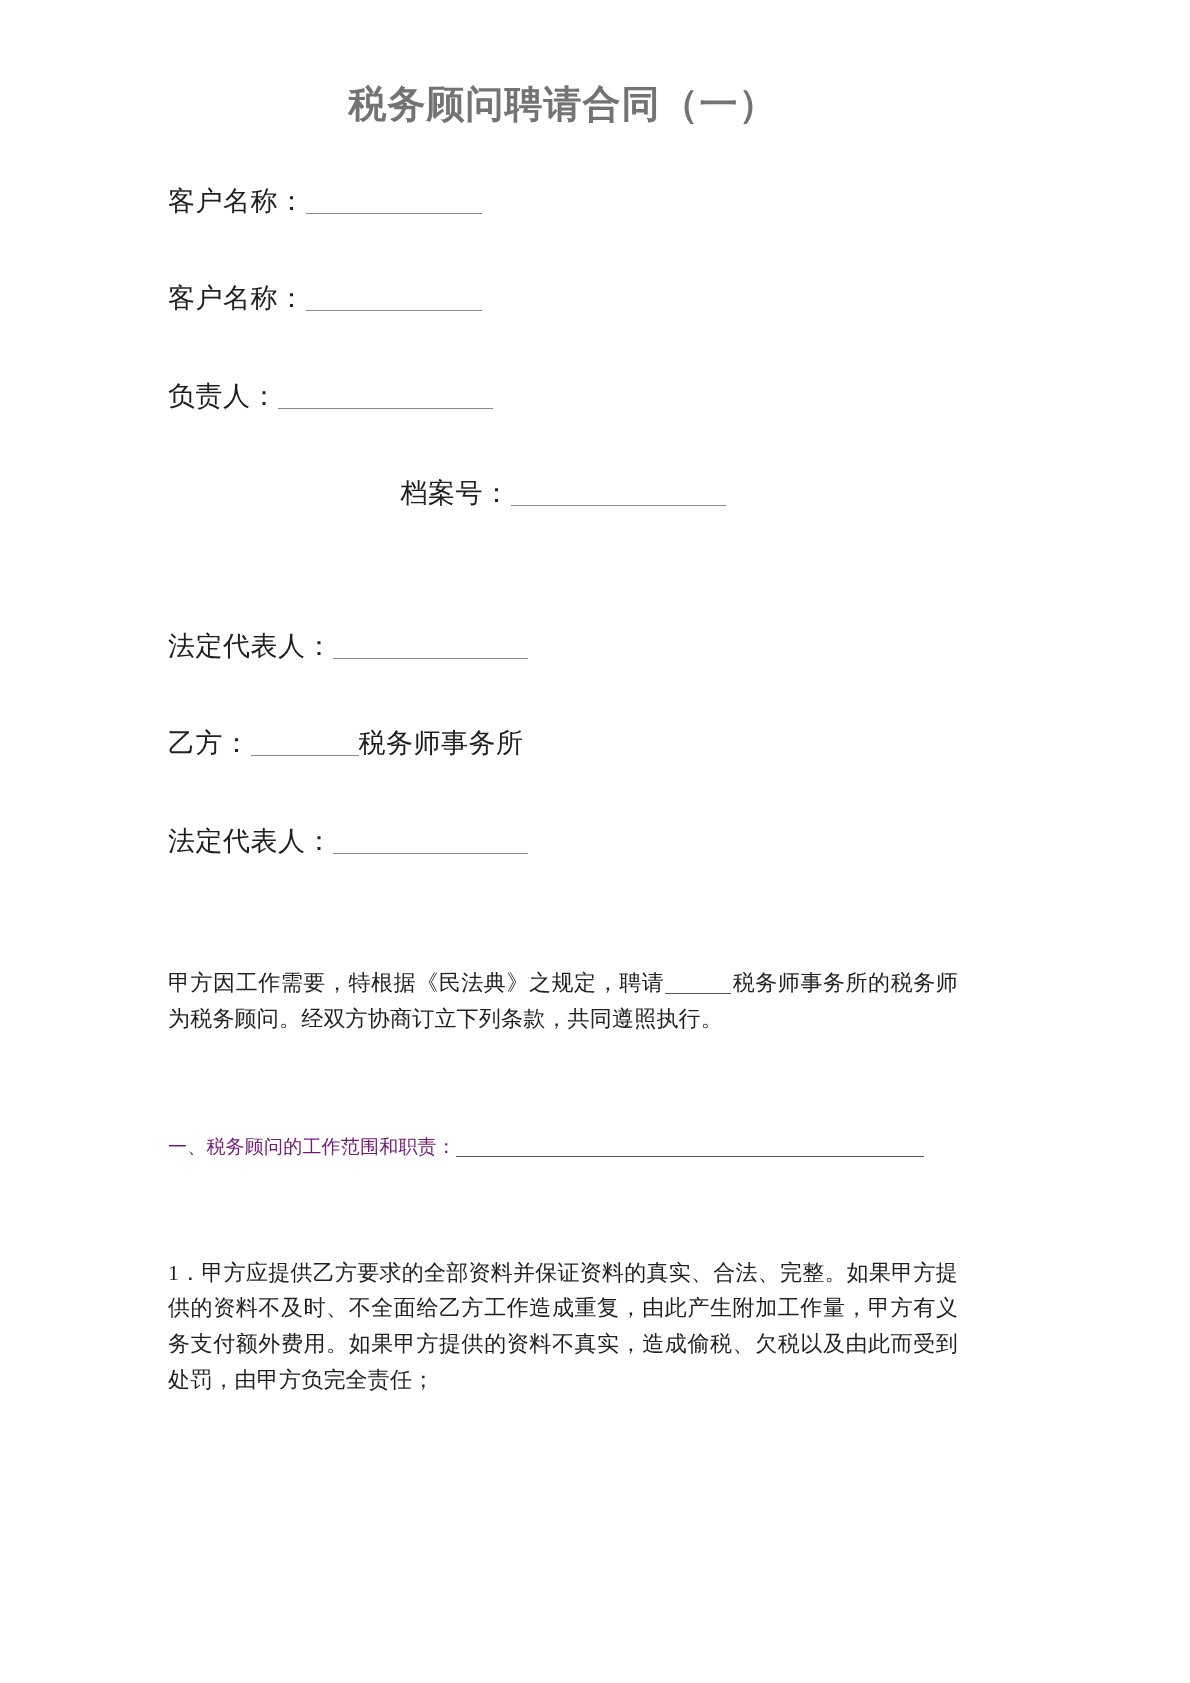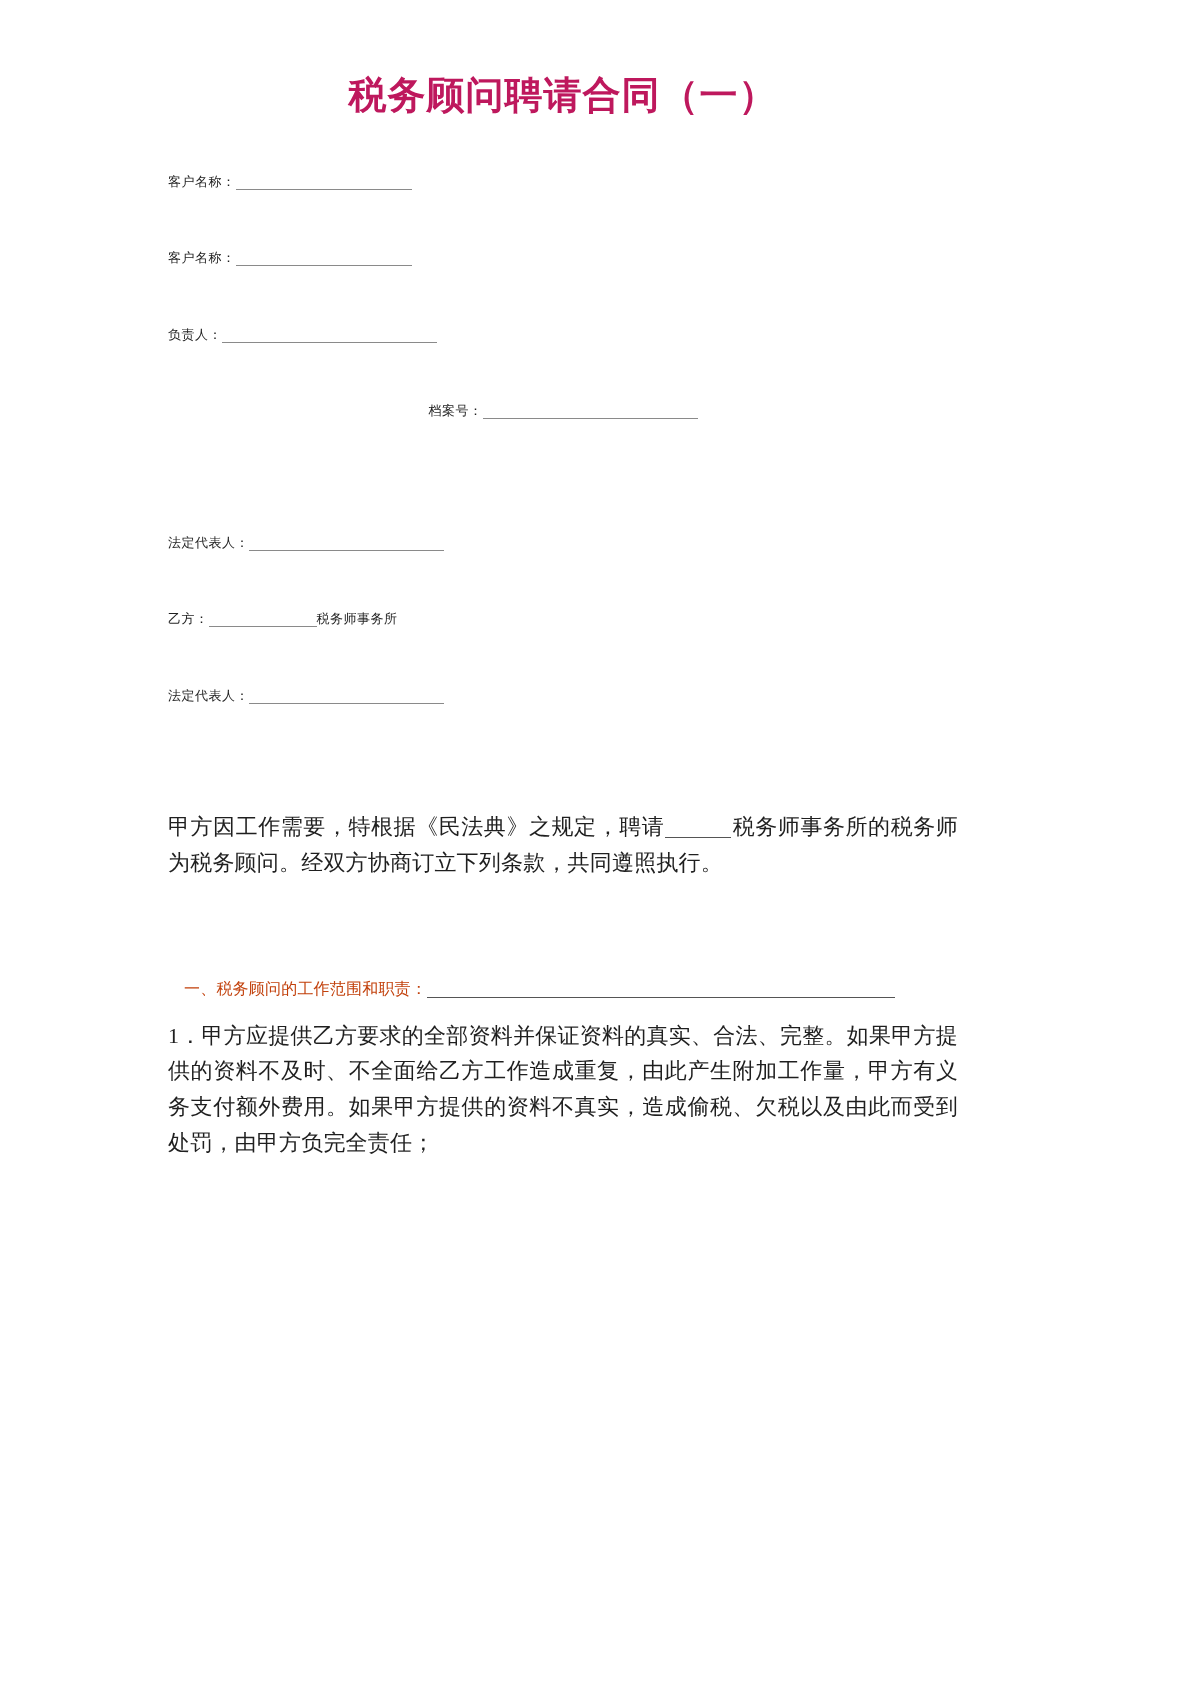--- a/index.html
+++ b/index.html
@@ -30,31 +30,31 @@
   }
 
   
   .doc-title {
     font-family: "Liberation Serif", "DejaVu Serif", serif;
     font-weight: bold;
     font-size: 38px;
     line-height: 1.25;
     letter-spacing: 1px;
     text-align: center;
-    margin: 8px;
+    margin: 17px;
     padding-top: 64px;
-    color: #be185d;
+    color: #737373;
   }
 
   
   .fields {
     margin-top: 52px;
   }
   .field-row {
-    font-size: 13px;
+    font-size: 27px;
     line-height: 1.5;
     color: #1f1f1f;
     white-space: nowrap;
     margin-bottom: 57px;
   }
   .field-row.gap-large {
     margin-bottom: 112px;
     text-align: center;
   }
   .field-label {
@@ -93,38 +93,39 @@
     width: 66px;
     height: 1px;
     vertical-align: -4px;
     margin: 0 1px;
   }
 
   .section {
     margin-top: 96px;
   }
   .section-heading {
-    font-size: 16px;
+    font-size: 19px;
     line-height: 1.6;
-    margin: 16px;
-    color: #c2410c;
+    margin: 0;
+    color: #701a75;
     white-space: nowrap;
     letter-spacing: 0.2px;
   }
   .rule-long {
     display: inline-block;
     border-bottom: 1px solid #555555;
     height: 1px;
     width: 468px;
     vertical-align: -4px;
   }
   .section-gap {
     margin-top: 93px;
   }
   .clause {
+    margin-top: 92px;
   }
 </style>
 </head>
 <body>
 
 <div class="page">
   <div class="content">
 
     <h1 class="doc-title">税务顾问聘请合同（一）</h1>
 

